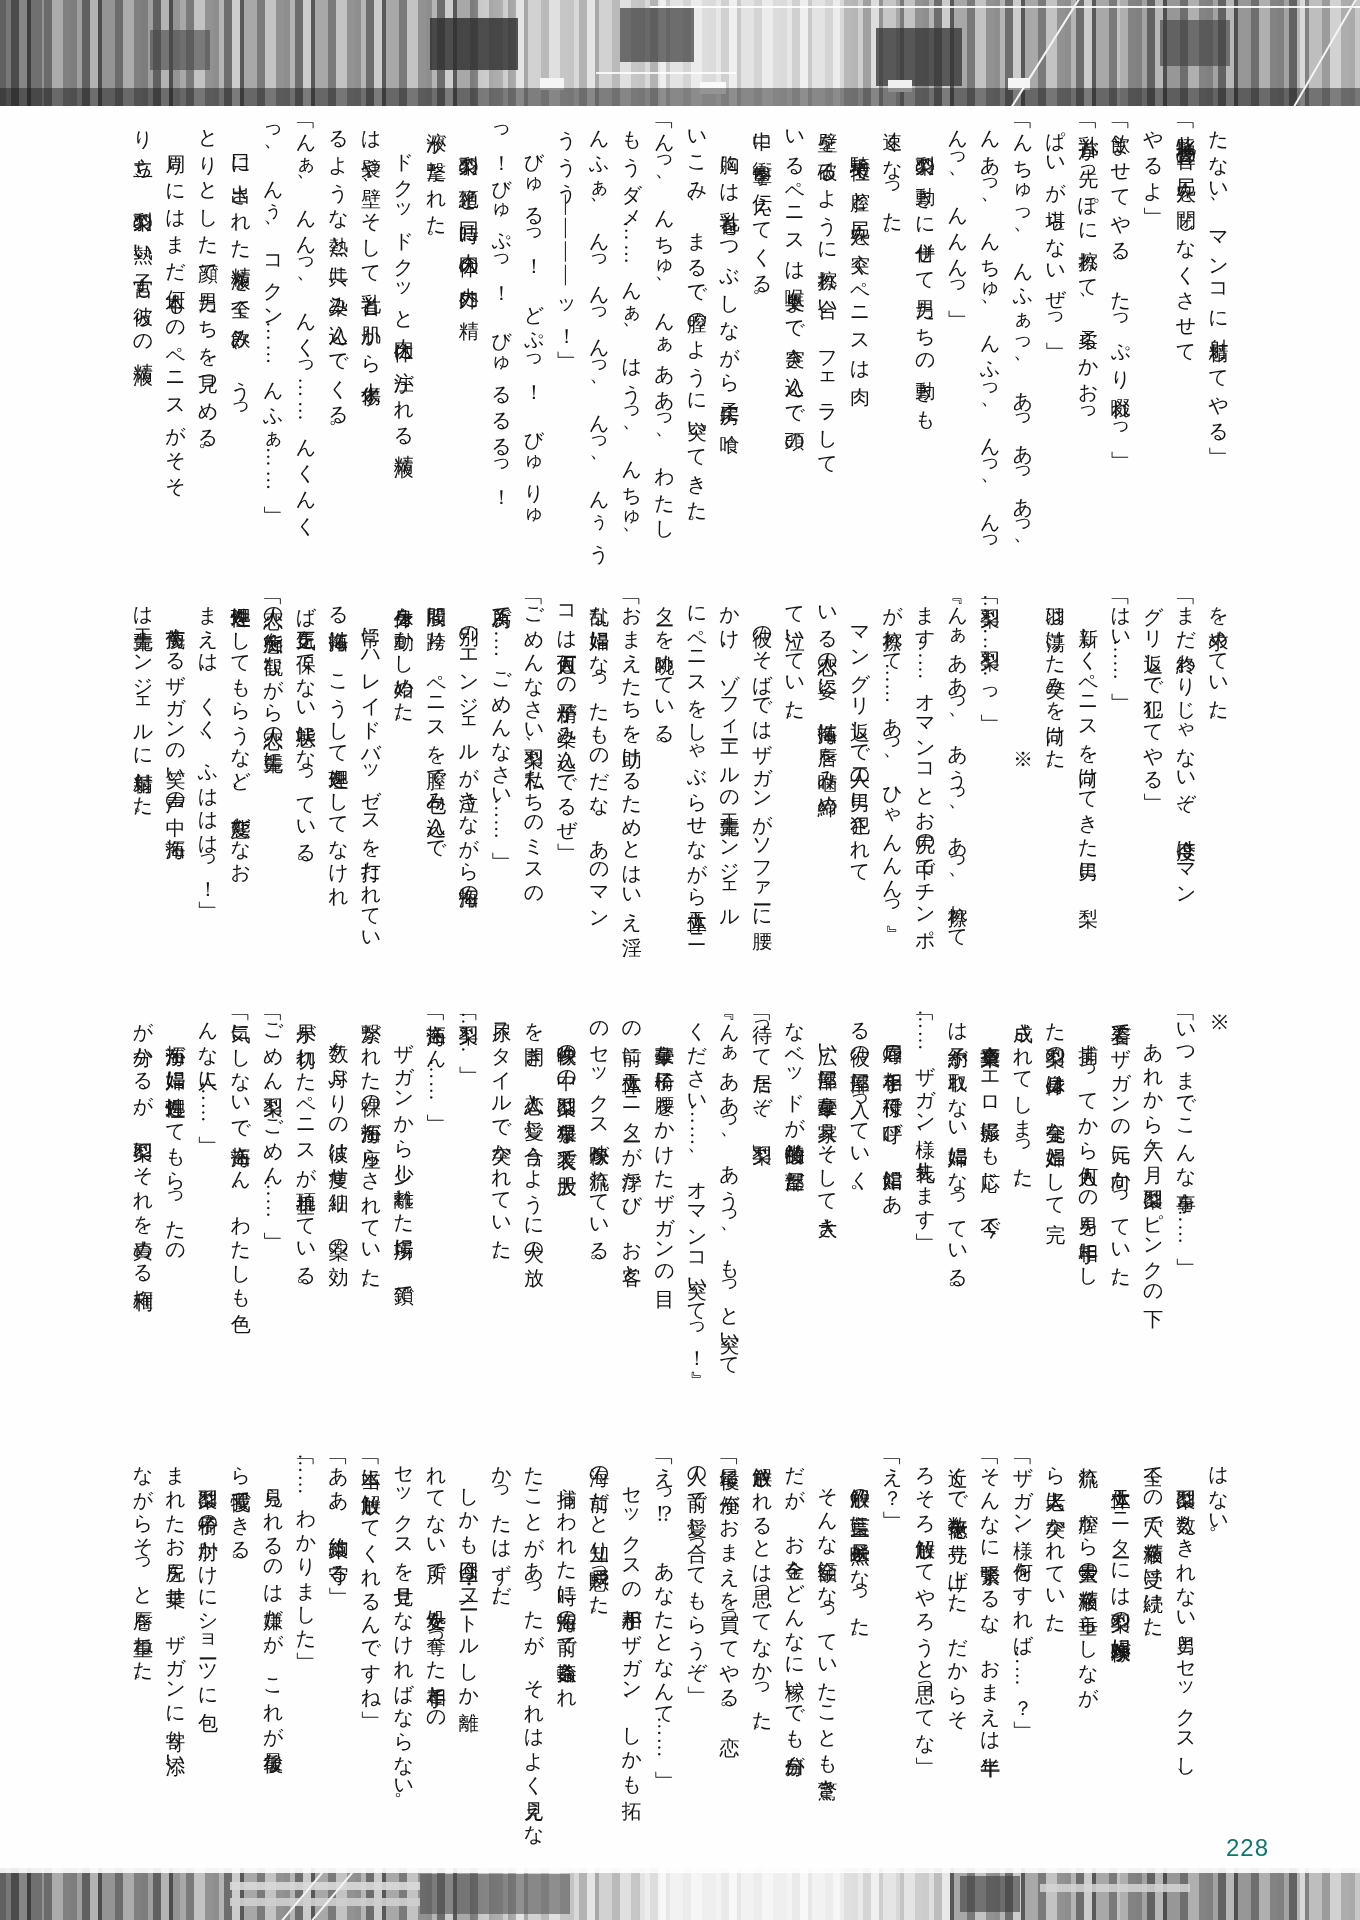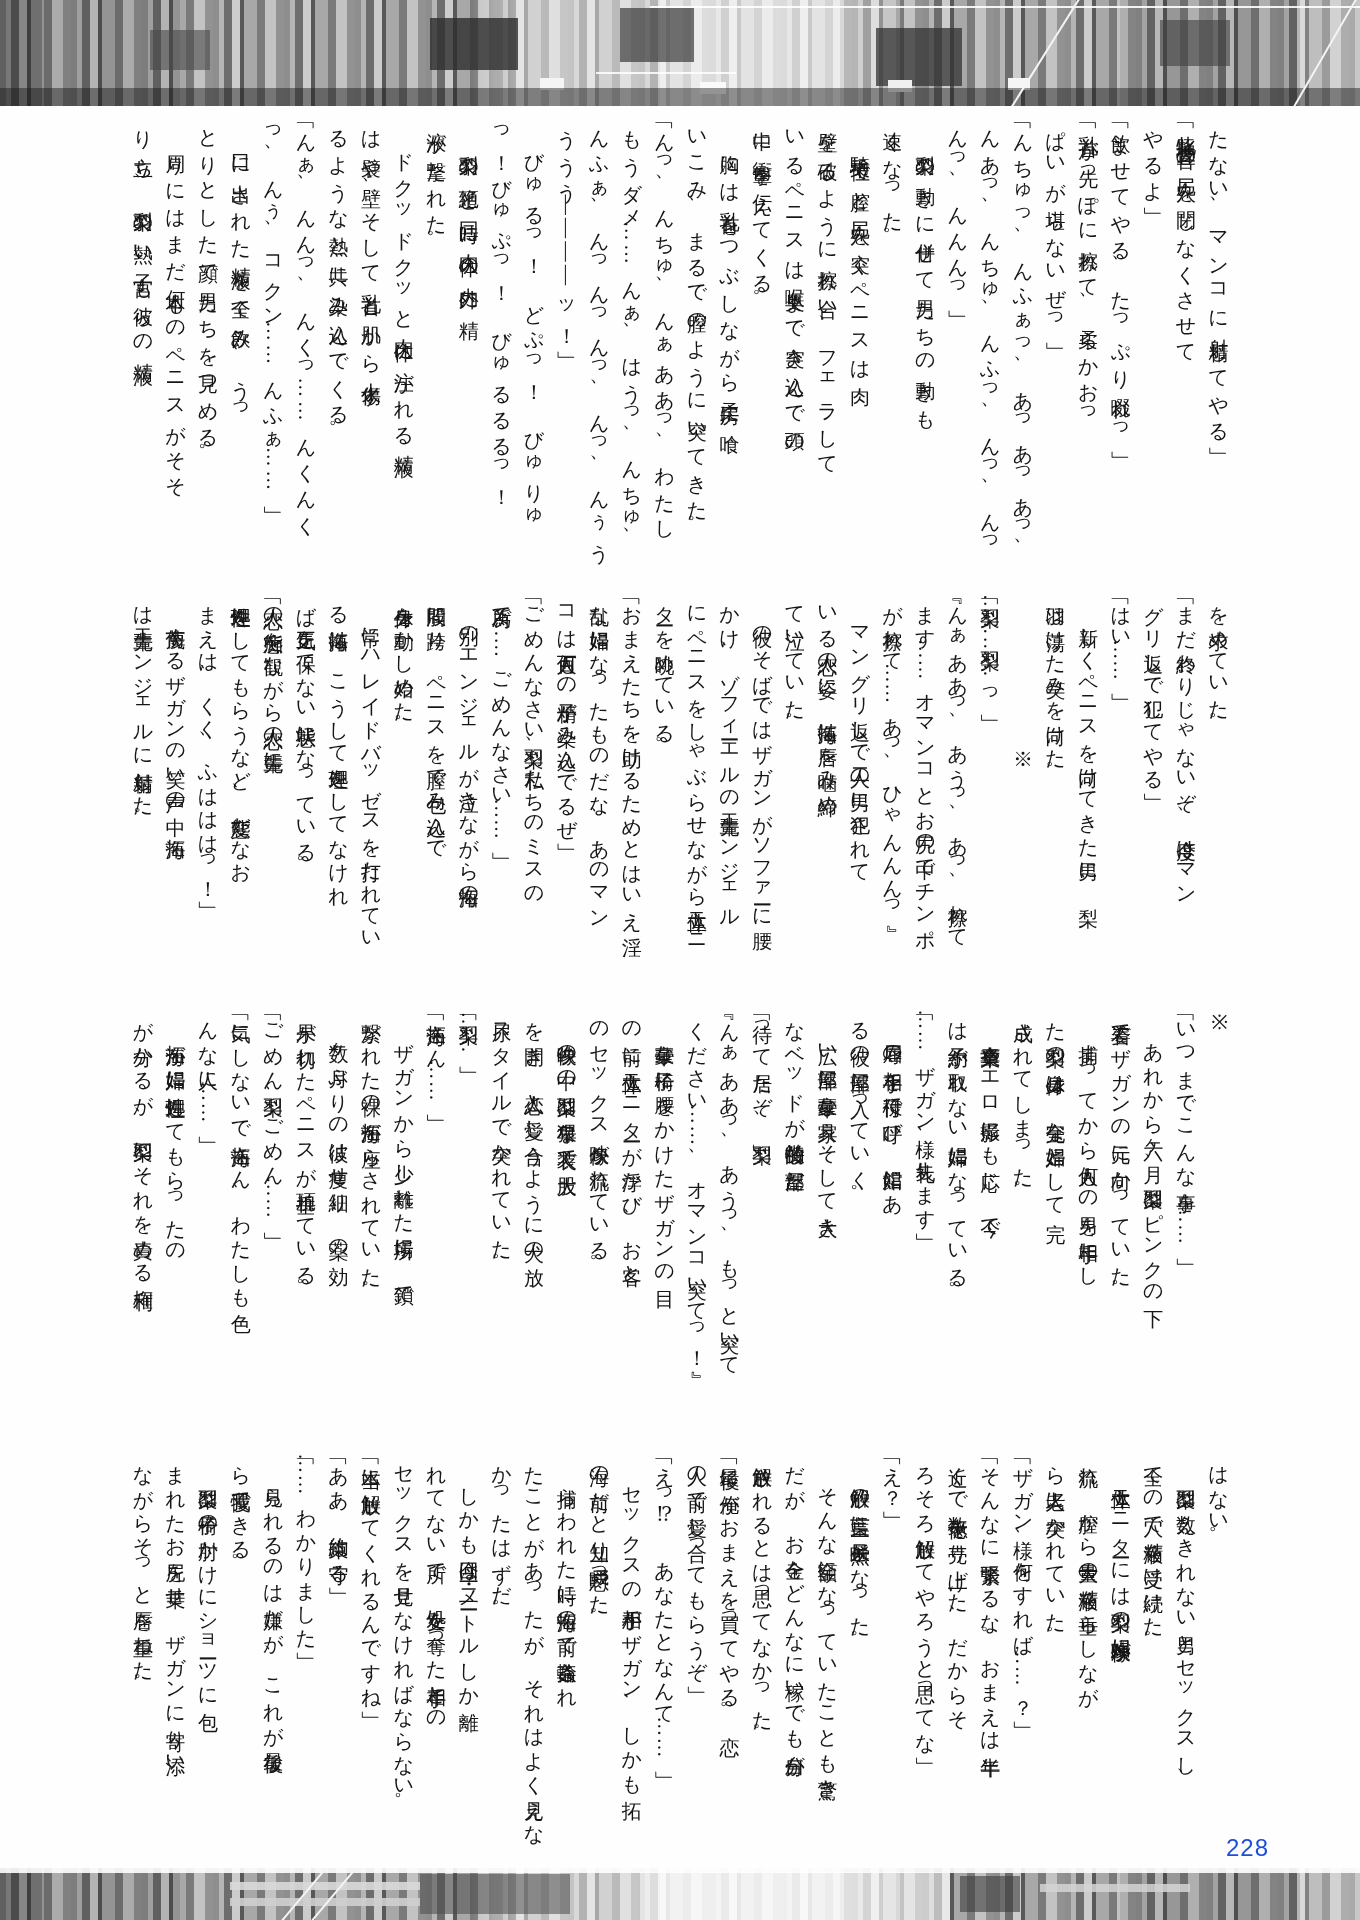--- a/index.html
+++ b/index.html
@@ -23,21 +23,21 @@
   .band{position:absolute;right:125px;width:1112px;
         writing-mode:vertical-rl;text-orientation:mixed;
         color:#161616;font-size:20px;line-height:32.6px;}
   .band .tcol{white-space:pre;}
   #band1{top:116px;height:432px;letter-spacing:3.4px;}
   #band2{top:592px;height:372px;letter-spacing:0.6px;}
   #band3{top:1008px;height:386px;letter-spacing:1.2px;}
   #band4{top:1452px;height:388px;letter-spacing:1.2px;}
   
   #pagenum{position:absolute;left:1226px;top:1834px;font-family:"Liberation Sans","DejaVu Sans",sans-serif;
-           font-size:24px;color:#1d4ed8;letter-spacing:1px;}
+           font-size:24px;color:#0f766e;letter-spacing:1px;}
 </style>
 </head>
 <body>
 
 <div id="page">
 
   <div class="banner" id="banner-top">
     <div class="blk" style="left:430px;top:18px;width:88px;height:52px;background:#2d2d2d;opacity:.8;"></div>
     <div class="blk" style="left:620px;top:8px;width:74px;height:54px;background:#3a3a3a;opacity:.7;"></div>
     <div class="blk" style="left:876px;top:28px;width:86px;height:58px;background:#333333;opacity:.75;"></div>

